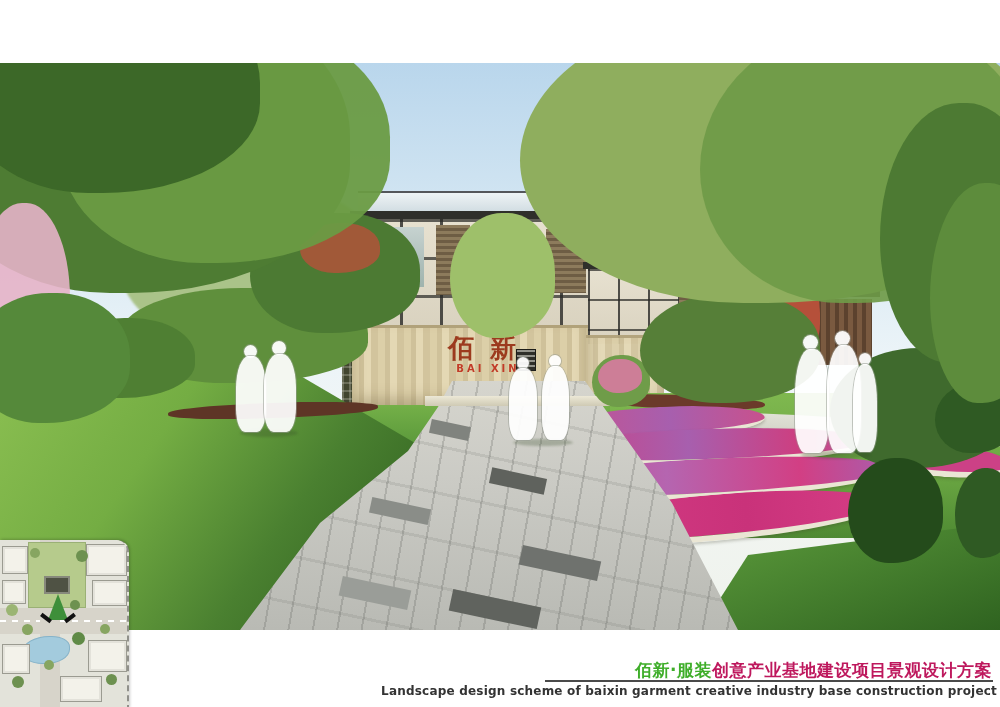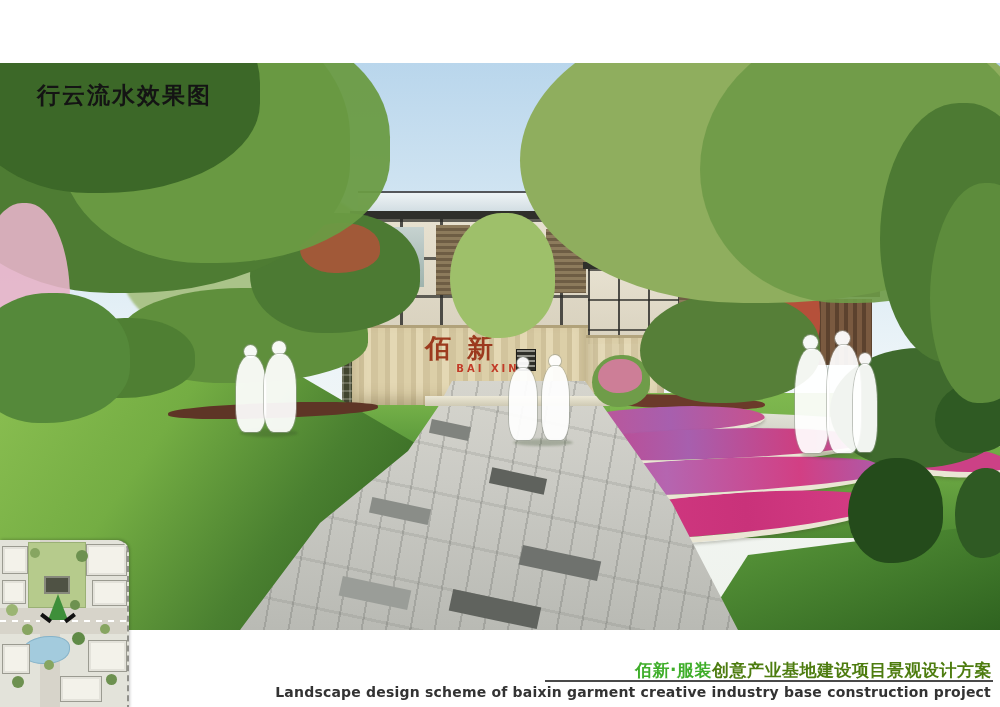--- a/index.html
+++ b/index.html
@@ -21,21 +21,21 @@
     repeating-linear-gradient(180deg,rgba(50,50,46,.75) 0 3px,rgba(0,0,0,0) 3px 38px),
     linear-gradient(180deg,#e7e1d0,#d9d2bf);}
   .glasspane{position:absolute;background:linear-gradient(180deg,#c6d2d0,#9fb3ad);}
   .woodpane{position:absolute;background:repeating-linear-gradient(180deg,#8d7b5c 0 3px,#6e5d44 3px 6px);}
 
   
   .wall{position:absolute;background:repeating-linear-gradient(90deg,#dccfa8 0 7px,#cfc19a 7px 12px,#e4d8b4 12px 19px,#d2c49d 19px 26px);border-top:3px solid #b1a27a;box-shadow:inset 0 -10px 14px rgba(115,100,65,.35);}
   .lattice{position:absolute;background:
     repeating-linear-gradient(0deg,rgba(215,215,200,.28) 0 2px,rgba(0,0,0,0) 2px 8px),
     repeating-linear-gradient(90deg,rgba(215,215,200,.28) 0 2px,rgba(0,0,0,0) 2px 7px),#41452f;}
-  .sign-callig{position:absolute;font-family:"DejaVu Serif","Liberation Serif",serif;font-weight:bold;}
+  .sign-callig{position:absolute;font-family:"DejaVu Serif","Liberation Serif",serif;font-weight:bold;text-align:center;}
   .sign-latin{position:absolute;font-weight:bold;text-align:center;}
   .plaque{position:absolute;background:repeating-linear-gradient(180deg,rgba(230,230,220,.55) 0 2px,rgba(0,0,0,0) 2px 5px) #2e2e29;border:1px solid #1d1d19;}
 
   
   .lawn-right{position:absolute;background:linear-gradient(180deg,#7fb84f,#68a441 60%,#4f8a33);}
   .mound{position:absolute;background:linear-gradient(125deg,#8cc052 0%,#74ad43 35%,#4a8030 65%,#2a5a1c 100%);clip-path:polygon(0% 18%,16% 5%,42% 0%,70% 9%,100% 36%,100% 100%,0% 100%);}
   .lawn-strip{position:absolute;background:linear-gradient(180deg,#74b048,#579539);}
   .lawn-fore-right{position:absolute;background:linear-gradient(160deg,#5d9c3c,#2f6320);clip-path:polygon(0% 100%,16% 30%,100% 0%,100% 100%);}
   .hedge{position:absolute;border-radius:45%;}
 
@@ -65,21 +65,21 @@
   
   .siteplan{position:absolute;left:0;top:540px;width:127px;height:167px;background:#e3e3da;border-right:2px dashed #90908a;border-bottom:2px dashed #90908a;border-radius:0 12px 0 0;overflow:hidden;box-shadow:1px -1px 3px rgba(0,0,0,.2);}
   .sp{position:absolute;}
   .sp-road{background:#d7d4ca;}
   .sp-bldg{background:#f3f2ea;border:1px solid #9b9b91;box-shadow:inset 0 0 0 2px rgba(180,180,170,.25);}
   .sp-tree{border-radius:50%;}
 
   
   .footer-line{position:absolute;left:545px;top:680px;width:448px;height:2px;background:#4a4a4a;}
   .footer-cn{position:absolute;right:8px;top:659px;font-size:17px;font-weight:bold;letter-spacing:.5px;white-space:nowrap;}
-  .footer-en{position:absolute;right:9px;top:684px;font-size:14px;font-weight:bold;color:#333;letter-spacing:.2px;white-space:nowrap;}
+  .footer-en{position:absolute;right:3px;top:684px;font-size:12px;font-weight:bold;color:#333;letter-spacing:.2px;white-space:nowrap;}
 </style>
 </head>
 <body>
 
 <div id="board">
 
   <div class="render">
 
     <div class="cloud" style="left:780px;top:20px;width:240px;height:110px;"></div>
     <div class="cloud" style="left:545px;top:8px;width:140px;height:60px;"></div>
@@ -188,21 +188,20 @@
     <div class="veg" style="left:60px;top:-40px;width:330px;height:240px;background:#6a9b43;opacity:.95;"></div>
     <div class="veg" style="left:-40px;top:-80px;width:300px;height:210px;background:#3c6828;"></div>
     <div class="veg" style="left:-25px;top:140px;width:95px;height:200px;background:#e5b3c8;opacity:.9;"></div>
     <div class="veg" style="left:-30px;top:230px;width:160px;height:130px;background:#55893a;"></div>
     <div class="veg" style="left:520px;top:-60px;width:520px;height:300px;background:#8fae5e;"></div>
     <div class="veg" style="left:700px;top:-40px;width:330px;height:280px;background:#6f9a48;opacity:.92;"></div>
     <div class="veg" style="left:880px;top:40px;width:160px;height:260px;background:#4d7a33;"></div>
     <div class="veg" style="left:930px;top:120px;width:110px;height:220px;background:#5d8c3c;"></div>
   </div>
 
-  <div class="page-title">行云流水效果图</div>
 
   <div class="siteplan">
     <div class="sp sp-road" style="left:0;top:68px;width:127px;height:26px;"></div>
     <div class="sp" style="left:0;top:80px;width:127px;height:2px;background:repeating-linear-gradient(90deg,#fff 0 6px,rgba(0,0,0,0) 6px 12px);"></div>
     <div class="sp sp-road" style="left:40px;top:0;width:20px;height:167px;"></div>
     <div class="sp" style="left:28px;top:2px;width:56px;height:64px;background:#b6cb8c;border:1px solid #9ab075;"></div>
     <div class="sp" style="left:44px;top:36px;width:26px;height:18px;background:#4f5244;box-shadow:inset 0 0 0 2px rgba(240,240,230,.35);"></div>
     <div class="sp" style="left:48px;top:54px;width:0;height:0;border-left:10px solid rgba(0,0,0,0);border-right:10px solid rgba(0,0,0,0);border-bottom:26px solid #3e8f3a;"></div>
     <div class="sp" style="left:40px;top:76px;width:12px;height:4px;background:#111;transform:rotate(38deg);"></div>
     <div class="sp" style="left:64px;top:76px;width:12px;height:4px;background:#111;transform:rotate(-38deg);"></div>
@@ -221,17 +220,17 @@
     <div class="sp sp-tree" style="left:22px;top:84px;width:11px;height:11px;background:#87a561;"></div>
     <div class="sp sp-tree" style="left:72px;top:92px;width:13px;height:13px;background:#5f8a46;"></div>
     <div class="sp sp-tree" style="left:100px;top:84px;width:10px;height:10px;background:#87a561;"></div>
     <div class="sp sp-tree" style="left:12px;top:136px;width:12px;height:12px;background:#6d9150;"></div>
     <div class="sp sp-tree" style="left:44px;top:120px;width:10px;height:10px;background:#87a561;"></div>
     <div class="sp sp-tree" style="left:106px;top:134px;width:11px;height:11px;background:#6d9150;"></div>
   </div>
 
   <div class="footer-line"></div>
   <div class="footer-cn">
-    <span style="color:#3fae2a;">佰新·服装</span><span style="color:#4d7c0f;margin-top:32px;">创意产业基地建设项目景观设计方案</span>
+    <span style="color:#3fae2a;">佰新·服装</span><span style="color:#be185d;margin-top:32px;">创意产业基地建设项目景观设计方案</span>
   </div>
   <div class="footer-en">Landscape design scheme of baixin garment creative industry base construction project</div>
 
 </div>
 
 </body></html>

